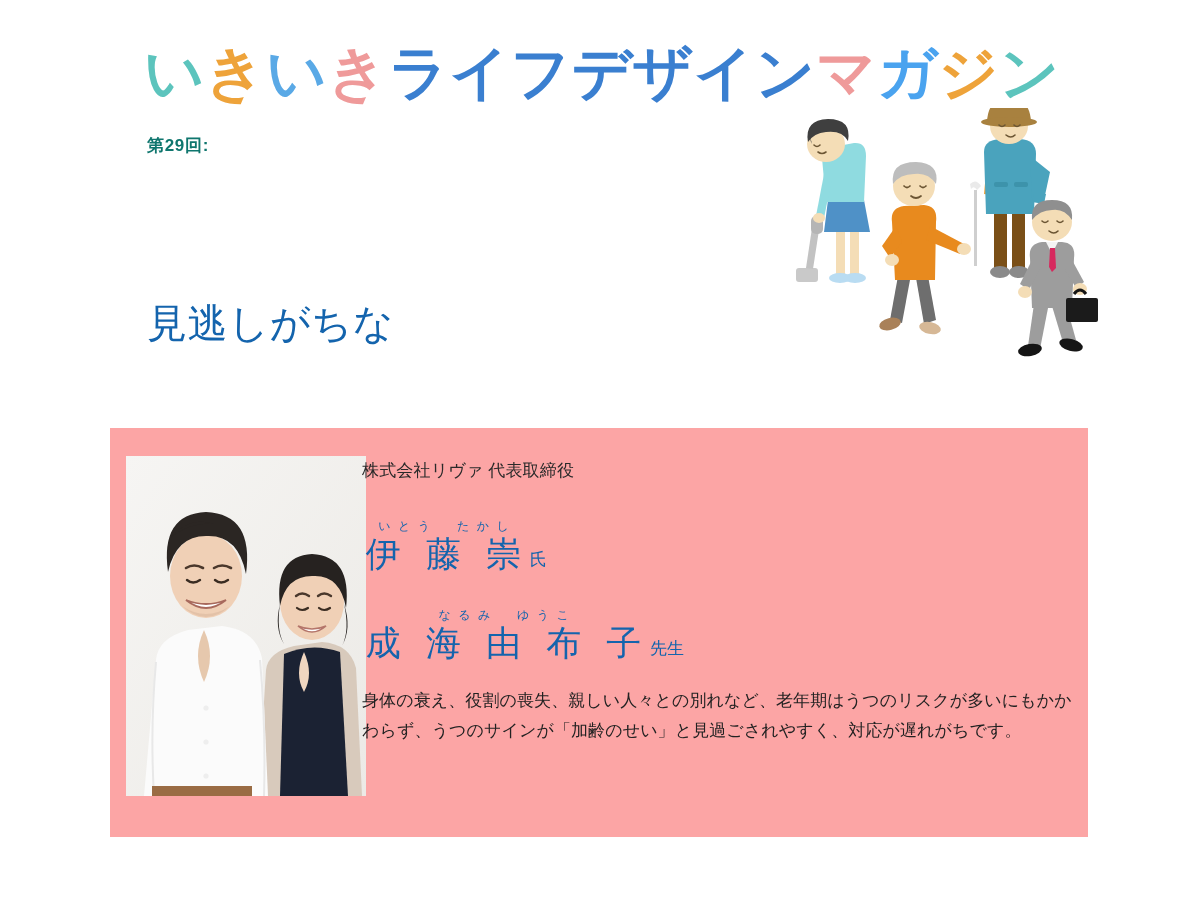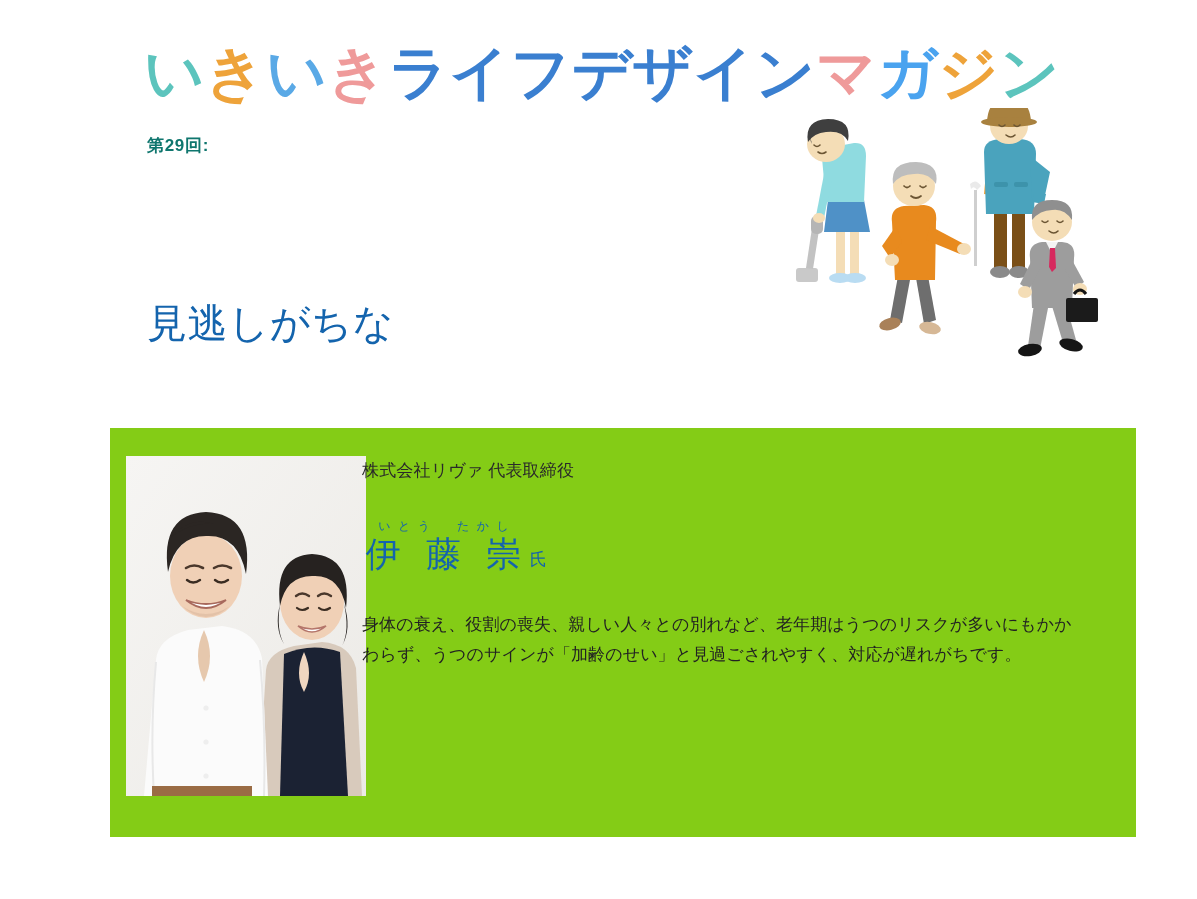--- a/index.html
+++ b/index.html
@@ -72,22 +72,21 @@
     height: 290px;
   }
 
   
   #profile-panel {
     position: absolute;
     left: 110px;
     top: 428px;
     width: 978px;
     height: 409px;
-    background: #84cc16;
-    padding-left: 48px;
+    background: #fca5a5;
   }
 
   #profile-photo {
     position: absolute;
     left: 16px;
     top: 28px;
     width: 240px;
     height: 340px;
     background: #ffffff;
     overflow: hidden;
@@ -143,21 +142,21 @@
     display: inline-block;
     vertical-align: baseline;
     font-size: 17px;
     color: #1464ad;
     margin-left: 1px;
     position: relative;
     top: -2px;
   }
 
   .lede {
-    margin-top: 37px;
+    margin-top: 24px;
     font-size: 17px;
     line-height: 1.78;
     color: #222222;
     letter-spacing: 0.005em;
     width: 712px;
   }
   .lede p { margin: 0; }
 </style>
 </head>
 <body>
@@ -332,18 +331,24 @@
   <div id="profile-body">
 
     <div class="org-line first">株式会社リヴァ 代表取締役</div>
     <div class="person-name">
       <span class="ruby-stack">
         <span class="rt">いとう　たかし</span>
         <span class="rb">伊 藤 崇</span>
       </span><span class="honorific">氏</span>
     </div>
 
+    <div class="person-name">
+      <span class="ruby-stack">
+        <span class="rt">なるみ　ゆうこ</span>
+        <span class="rb">成 海 由 布 子</span>
+      </span><span class="honorific">先生</span>
+    </div>
 
     <div class="lede">
       <p>身体の衰え、役割の喪失、親しい人々との別れなど、老年期はうつのリスクが多いにもかかわらず、うつのサインが「加齢のせい」と見過ごされやすく、対応が遅れがちです。</p>
     </div>
   </div>
 </div>
 
 </body></html>

